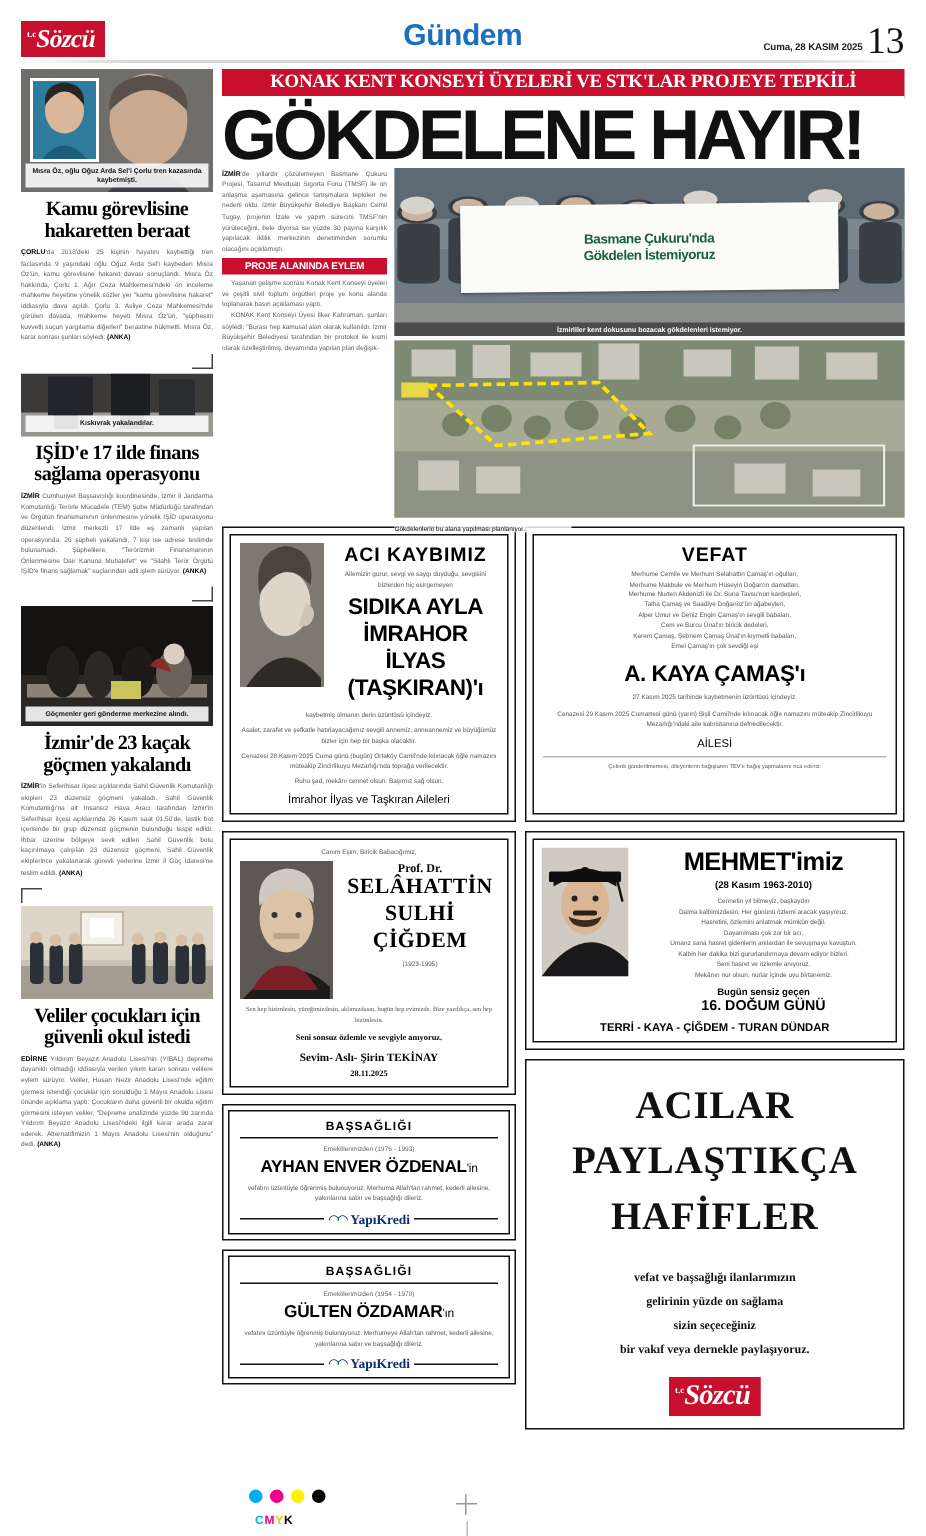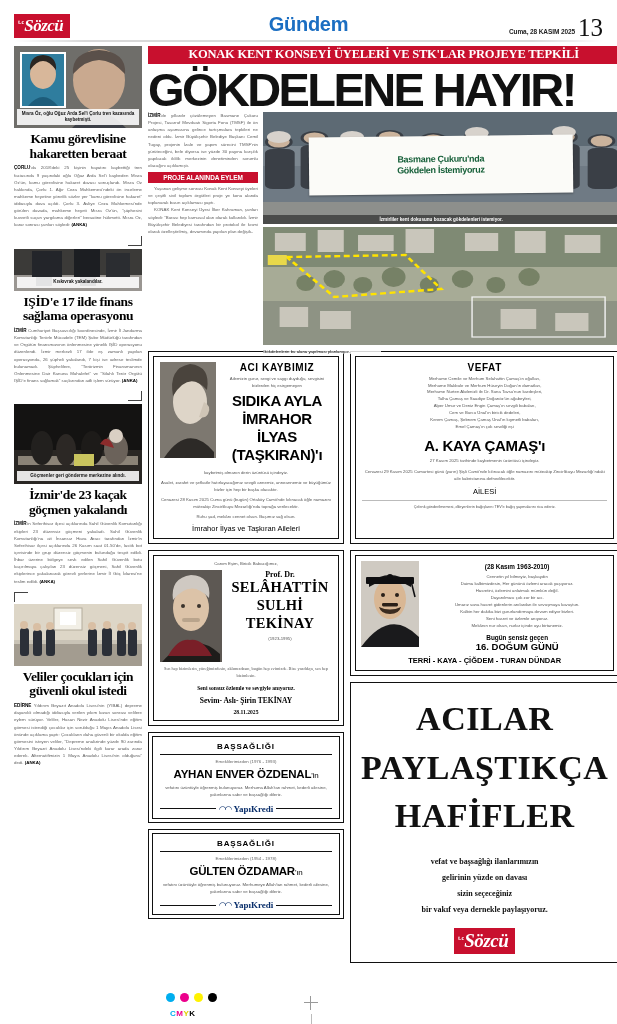--- a/index.html
+++ b/index.html
@@ -95,42 +95,42 @@
   }
   .banner-white span { color: #17603a; font-weight: bold; font-size: 9px; line-height: 1.25; letter-spacing: -0.3px;}
   .aerial { height: 118px; background: #8a8d7e; position: relative; }
 
   
   .obit-row { display: flex; gap: 6px; margin-top: 6px; }
   .obit {
     border: 1.2px solid #111; background: #fff; padding: 4px;
   }
   .obit-inner { border: 0.6px solid #111; padding: 5px 6px; height: 100%; }
-  .obit h3 { text-align: center; font-size: 10px; font-weight: bold; letter-spacing: 0.6px; margin-bottom: 3px;}
+  .obit h3 { text-align: center; font-size: 13px; font-weight: bold; letter-spacing: 0.6px; margin-bottom: 3px;}
   .obit .small { font-size: 4.3px; text-align: center; line-height: 1.6; color: #555; }
   .obit .name { text-align: center; font-weight: bold; font-size: 14px; line-height: 1.18; letter-spacing: -0.3px; margin: 3px 0; }
   .obit .sign { text-align: center; font-weight: normal; font-size: 7.5px; margin-top: 4px; }
   .photo-portrait { background: #d6d2cc; }
 
   .mini-box { border: 1.2px solid #111; padding: 3px; margin-top: 6px; }
   .mini-inner { border: .6px solid #111; padding: 5px 7px 4px; }
   .mini-inner h4 { text-align:center; font-size: 8px; font-weight:bold; letter-spacing:.8px; border-bottom:1px solid #111; padding-bottom:3px; margin-bottom:4px;}
   .mini-inner .yrs { text-align:center; font-size:4.4px; color:#666; margin-bottom:4px;}
   .mini-inner .nm { text-align:center; font-size:11.5px; font-weight:bold; letter-spacing:-.2px; margin-bottom:4px;}
   .mini-inner .nm i { font-style: normal; font-size: 8px; font-weight: normal;}
   .mini-inner .txt { font-size:4.3px; color:#555; text-align:center; line-height:1.7; }
   .yk { display:flex; align-items:center; justify-content:center; gap:3px; margin-top:5px;}
   .yk-mark { color:#0a2f6b; font-size:9px; letter-spacing:-2px; }
   .yk-name { font-family:"Liberation Serif",serif; font-weight:bold; font-size:9px; color:#0a2f6b;}
   .yk-line { flex:1; height:1px; background:#111; }
 
   
   .ad-box { border: 1.4px solid #111; margin-top: 6px; padding: 12px 10px 8px; text-align: center; }
   .ad-box .line {
-    font-family: "Liberation Serif", serif; font-weight: bold; font-size: 34px;
+    font-family: "Liberation Serif", serif; font-weight: bold; font-size: 26px;
     letter-spacing: 0.5px; line-height: 1.42; color: #111;
   }
   .ad-box .para { font-family:"Liberation Serif",serif; font-weight:bold; font-size:8px; line-height:2.0; margin-top:14px; color:#111;}
   .ad-logo { margin-top: 10px; display:flex; justify-content:center; }
 
   
   .footer { position: absolute; left: 0; right: 0; bottom: 0; height: 46px; }
   .dots { position:absolute; left: 166px; bottom: 22px; display:flex; gap:5px;}
   .dots i { width:9px; height:9px; border-radius:50%; display:block;}
   .cmyk { position:absolute; left:170px; bottom:6px; font-size:8px; font-weight:bold; letter-spacing:.5px;}
@@ -421,21 +421,21 @@
                   <path d="M2 92 q30 -34 58 -8 l0 8z" fill="#1e1c1a"></path>
                   <path d="M8 86 q10 -18 22 -16 q12 -2 22 16 z" fill="#7a1f28"></path>
                   <ellipse cx="31" cy="38" rx="18" ry="23" fill="#dcc3a8"></ellipse>
                   <path d="M13 30 q18 -22 36 -2 q3 -22 -18 -23 q-21 3 -18 25z" fill="#cfc9c2"></path>
                   <rect x="22" y="48" width="18" height="4" rx="2" fill="#b9a48c"></rect>
                   <circle cx="23" cy="36" r="2" fill="#3a332c"></circle>
                     <circle cx="39" cy="36" r="2" fill="#3a332c"></circle>
                 </svg>
                 <div style="flex:1;text-align:center;">
                   <div style="font-family:'Liberation Serif',serif;font-weight:bold;font-size:8px;">Prof. Dr.</div>
-                  <div style="font-family:'Liberation Serif',serif;font-weight:bold;font-size:14.5px;line-height:1.22;letter-spacing:.3px;">SELÂHATTİN SULHİ TEKİNAY</div>
+                  <div style="font-family:'Liberation Serif',serif;font-weight:bold;font-size:14.5px;line-height:1.22;letter-spacing:.3px;">SELÂHATTİN SULHİ ÇİĞDEM</div>
                   <div class="small" style="margin-top:4px;">(1923-1995)</div>
                 </div>
               </div>
               <div class="small" style="font-family:'Liberation Serif',serif;margin-top:4px;">Sen hep bizimlesin, yüreğimizdesin, aklımızdasın, bugün hep evimizde. Bize yazdıkça, sen hep bizimlesin.</div>
               <div style="text-align:center;font-family:'Liberation Serif',serif;font-weight:bold;font-size:5.6px;margin-top:5px;">Seni sonsuz özlemle ve sevgiyle anıyoruz.</div>
               <div style="text-align:center;font-family:'Liberation Serif',serif;font-weight:bold;font-size:7.5px;margin-top:5px;">Sevim- Aslı- Şirin TEKİNAY</div>
               <div style="text-align:center;font-family:'Liberation Serif',serif;font-weight:bold;font-size:5.6px;margin-top:4px;">28.11.2025</div>
             </div>
           </div>
 
@@ -482,20 +482,21 @@
                   <path d="M18 46 q11 5 22 0 q-2 7 -11 7 q-9 0 -11 -7z" fill="#3a2b20"></path>
                   <rect x="21" y="42" width="16" height="3.4" rx="1.4" fill="#2b2018"></rect>
                   <circle cx="22" cy="34" r="2" fill="#2a2119"></circle>
                     <circle cx="36" cy="34" r="2" fill="#2a2119"></circle>
                   <path d="M8 22 q21 -16 42 0 l0 4 q-21 -13 -42 0z" fill="#141416"></path>
                   <rect x="5" y="16" width="48" height="7" rx="1" fill="#0f0f11"></rect>
                   <circle cx="29" cy="16" r="3" fill="#0f0f11"></circle>
                   <path d="M50 20 l4 16" stroke="#0f0f11" stroke-width="1.6" fill="none"></path>
                 </svg>
                 <div style="flex:1;text-align:center;">
+                  <div style="font-weight:bold;font-size:17px;letter-spacing:-.4px;">MEHMET'imiz</div>
                   <div style="font-weight:bold;font-size:6.4px;margin:2px 0 4px;">(28 Kasım 1963-2010)</div>
                   <div class="small">
                     <div>Cennetin yıl bilmeyiz, başkaydın</div>
                     <div>Daima kalbimizdesin, Her gününü özlemi aracak yaşıyoruz.</div>
                     <div>Hasretini, özlemini anlatmak mümkün değil.</div>
                     <div>Dayanılması çok zor bir acı.</div>
                     <div>Umarız sana hasret gidenlerin anılardan ile sevuşmaya kavuştun.</div>
                     <div>Kalbin her dakika bizi gururlandırmaya devam ediyor bizleri.</div>
                     <div>Seni hasret ve özlemle anıyoruz.</div>
                     <div>Mekânın nur olsun, nurlar içinde uyu birtanemiz.</div>
@@ -507,21 +508,21 @@
               <div style="text-align:center;font-weight:bold;font-size:7.5px;margin-top:4px;">TERRİ - KAYA - ÇİĞDEM - TURAN DÜNDAR</div>
             </div>
           </div>
 
           <div class="ad-box">
             <div class="line">ACILAR</div>
             <div class="line">PAYLAŞTIKÇA</div>
             <div class="line">HAFİFLER</div>
             <div class="para">
               <div>vefat ve başsağlığı ilanlarımızın</div>
-              <div>gelirinin yüzde on davası</div>
+              <div>gelirinin yüzde on sağlama</div>
               <div>sizin seçeceğiniz</div>
               <div>bir vakıf veya dernekle paylaşıyoruz.</div>
             </div>
             <div class="ad-logo">
               <div class="logo-sozcu" style="font-size:19px;">
                 <span class="tc">t.c</span><span>Sözcü</span>
               </div>
             </div>
           </div>
         </div>

